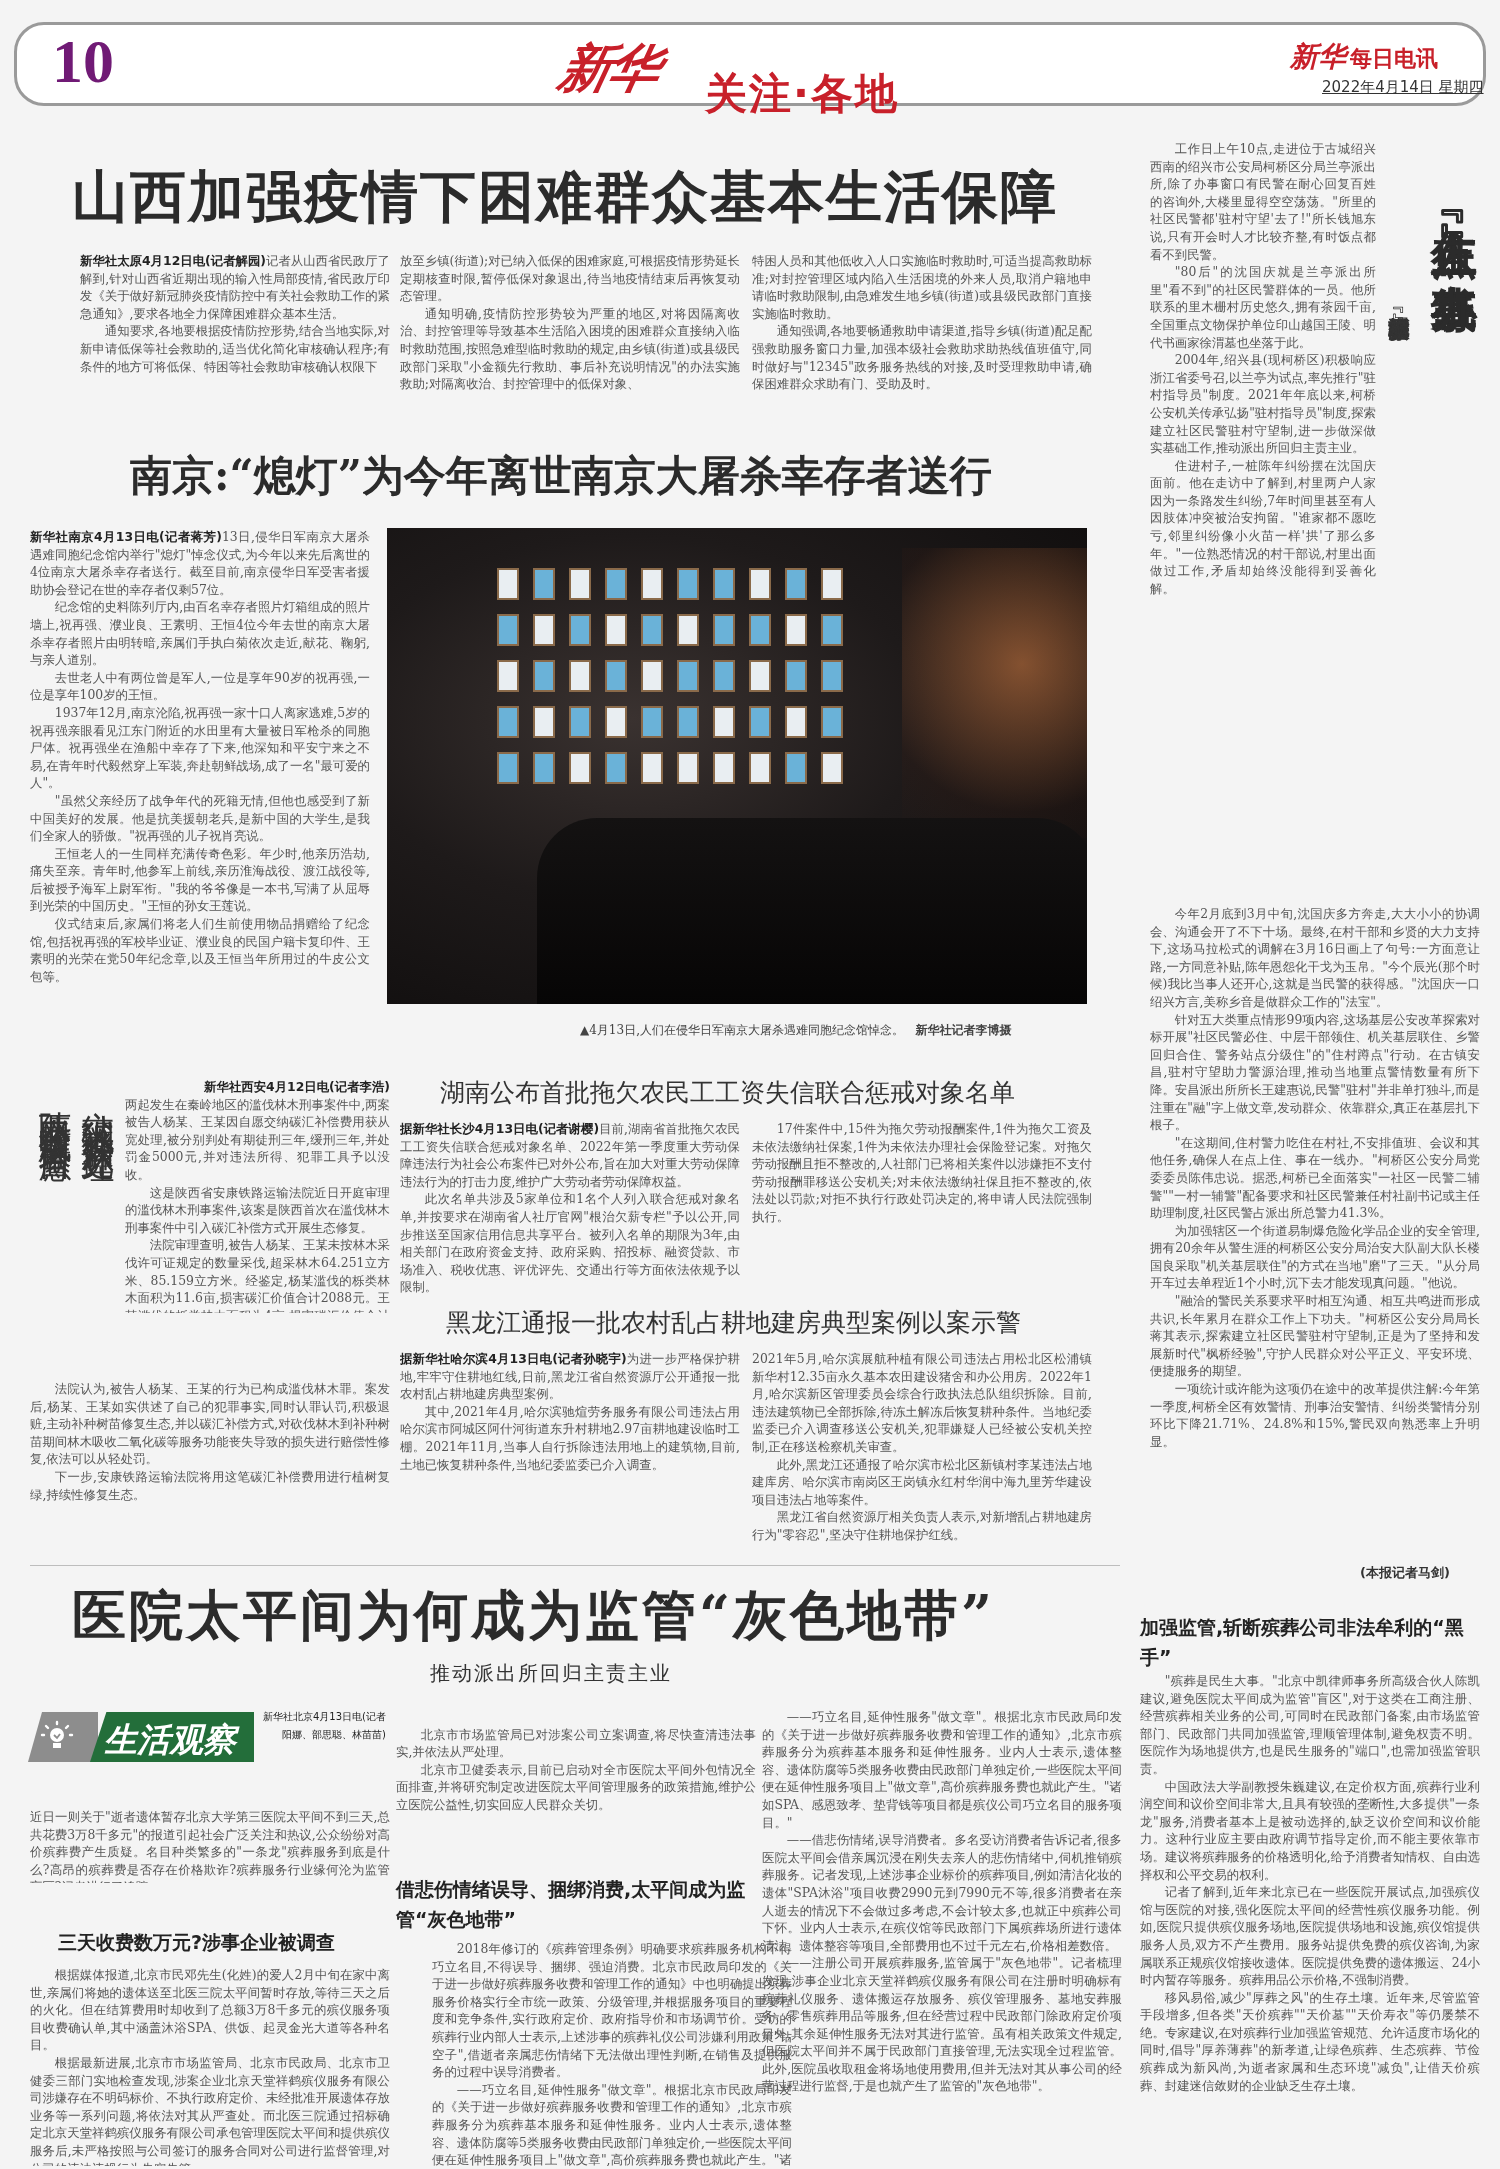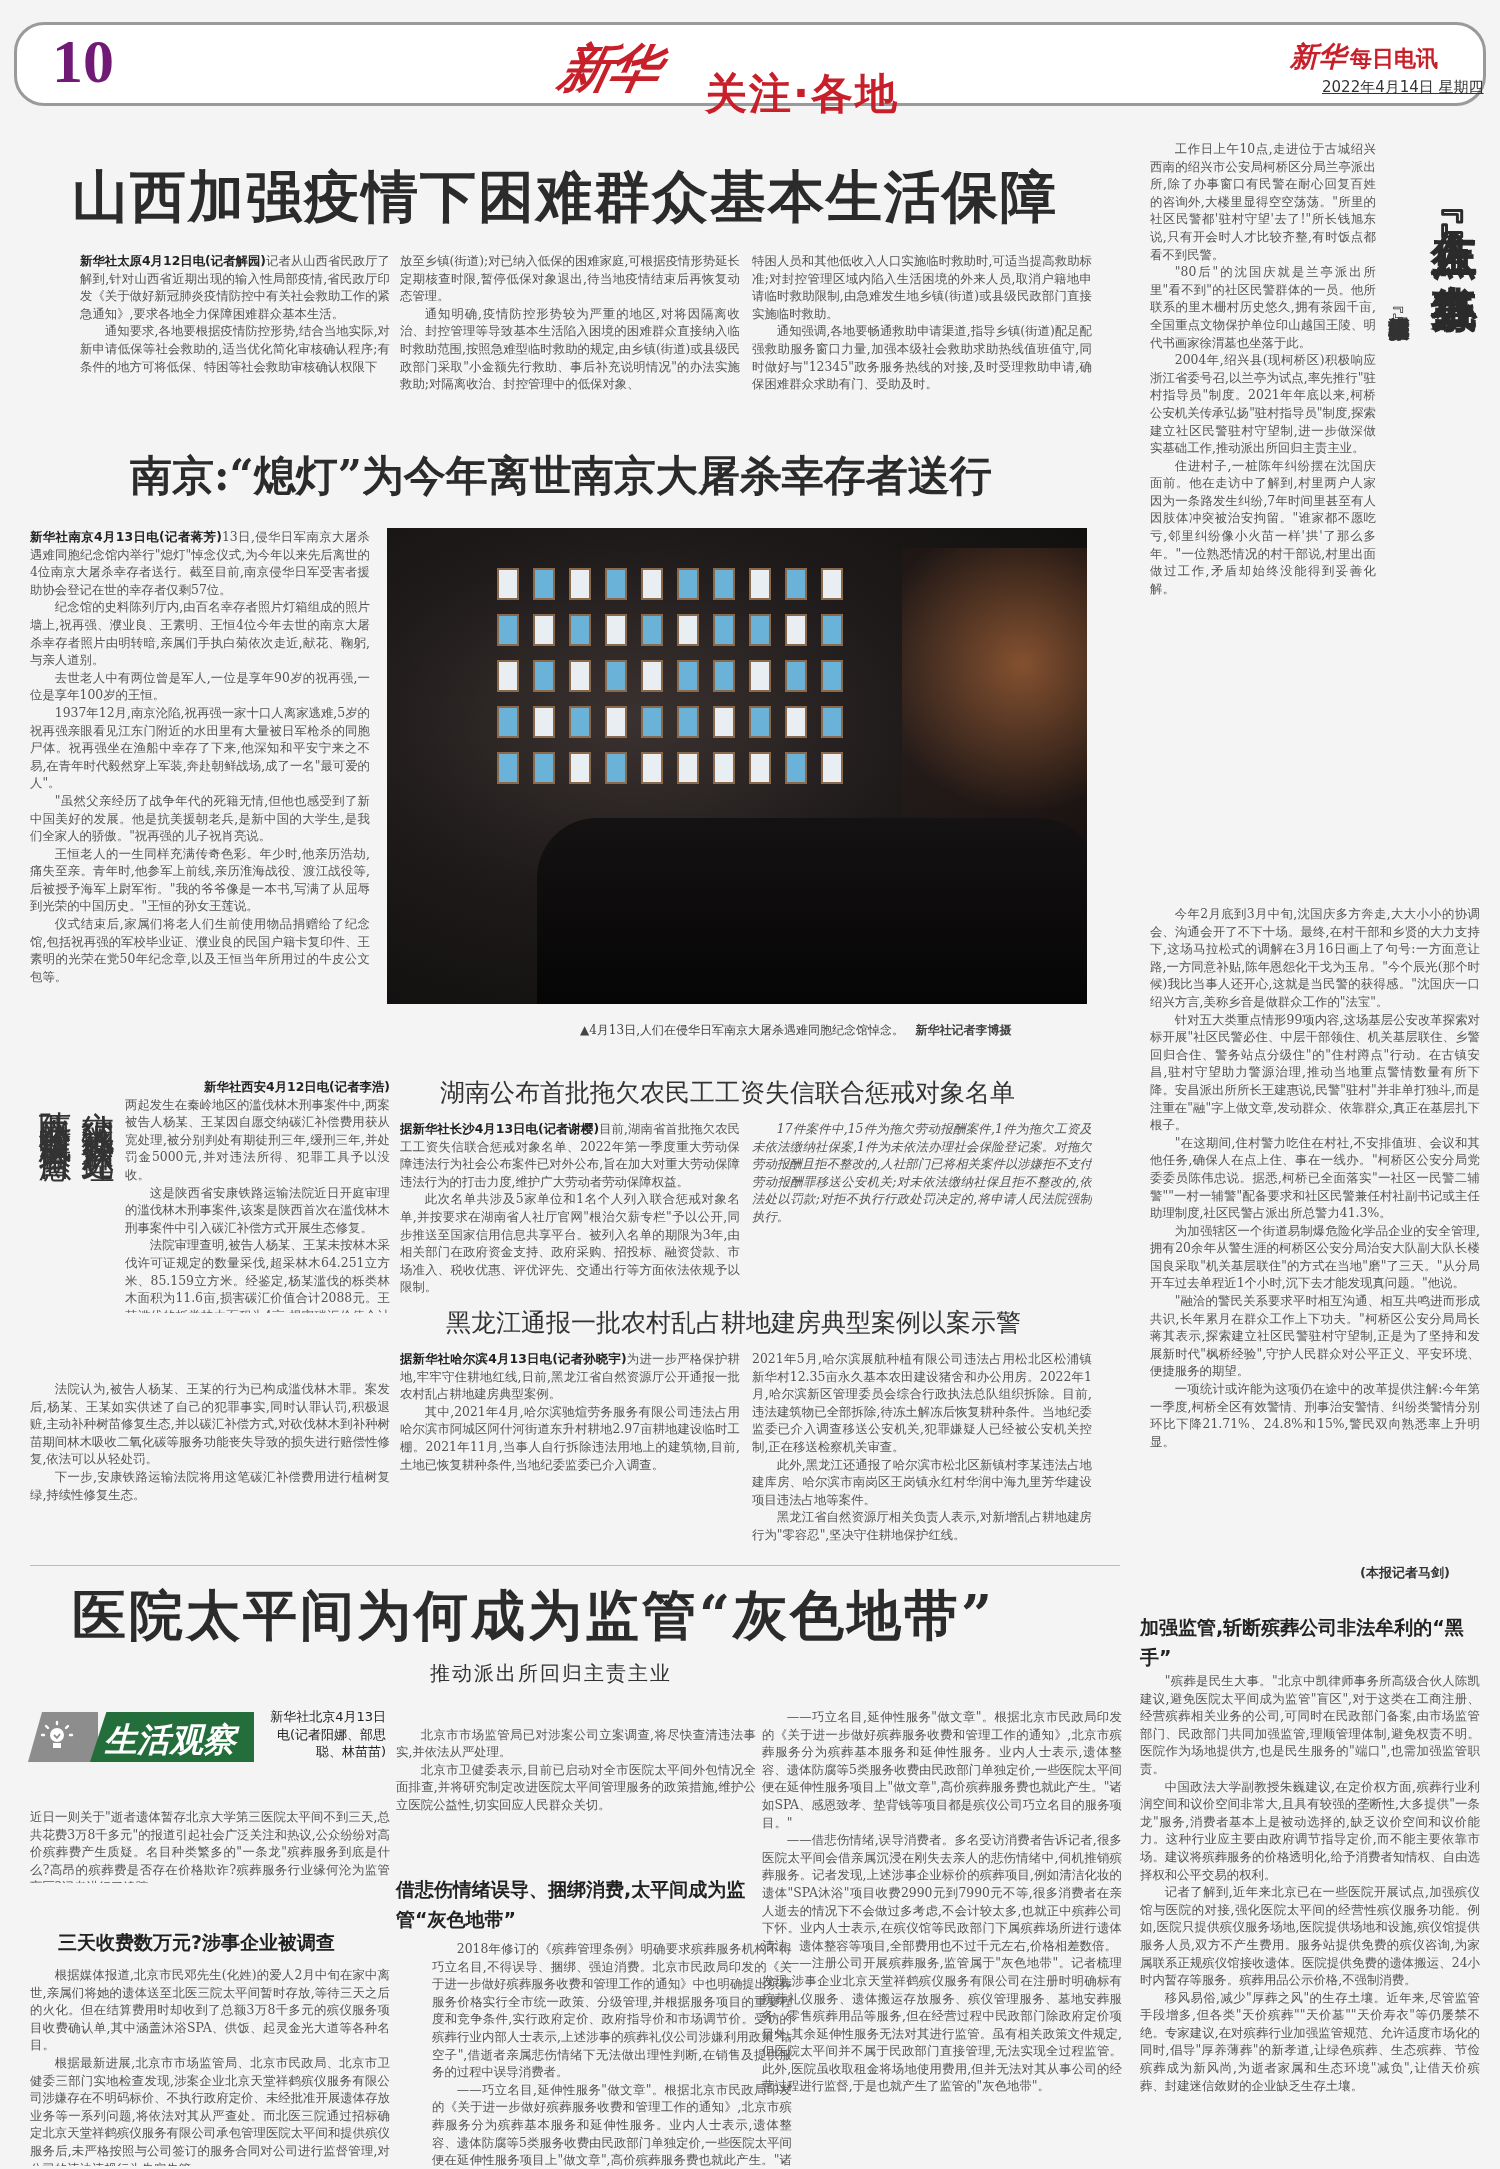--- a/index.html
+++ b/index.html
@@ -154,21 +154,21 @@
 <div class="abs col" style="left:30px;top:1380px;width:360px;height:175px;">
   <p>法院认为,被告人杨某、王某的行为已构成滥伐林木罪。案发后,杨某、王某如实供述了自己的犯罪事实,同时认罪认罚,积极退赃,主动补种树苗修复生态,并以碳汇补偿方式,对砍伐林木到补种树苗期间林木吸收二氧化碳等服务功能丧失导致的损失进行赔偿性修复,依法可以从轻处罚。</p>
   <p>下一步,安康铁路运输法院将用这笔碳汇补偿费用进行植树复绿,持续性修复生态。</p>
 </div>
 
 <div class="abs hl-mid" style="left:440px;top:1076px;">湖南公布首批拖欠农民工工资失信联合惩戒对象名单</div>
 <div class="abs col" style="left:400px;top:1120px;width:340px;height:175px;">
   <p class="lead"><b>据新华社长沙4月13日电(记者谢樱)</b><span>目前,湖南省首批拖欠农民工工资失信联合惩戒对象名单、2022年第一季度重大劳动保障违法行为社会公布案件已对外公布,旨在加大对重大劳动保障违法行为的打击力度,维护广大劳动者劳动保障权益。</span></p>
   <p>此次名单共涉及5家单位和1名个人列入联合惩戒对象名单,并按要求在湖南省人社厅官网"根治欠薪专栏"予以公开,同步推送至国家信用信息共享平台。被列入名单的期限为3年,由相关部门在政府资金支持、政府采购、招投标、融资贷款、市场准入、税收优惠、评优评先、交通出行等方面依法依规予以限制。</p>
 </div>
-<div class="abs col" style="left:752px;top:1120px;width:340px;height:175px;font-style:italic;">
+<div class="abs col" style="left:752px;top:1120px;width:340px;height:175px;">
   <p>17件案件中,15件为拖欠劳动报酬案件,1件为拖欠工资及未依法缴纳社保案,1件为未依法办理社会保险登记案。对拖欠劳动报酬且拒不整改的,人社部门已将相关案件以涉嫌拒不支付劳动报酬罪移送公安机关;对未依法缴纳社保且拒不整改的,依法处以罚款;对拒不执行行政处罚决定的,将申请人民法院强制执行。</p>
 </div>
 
 <div class="abs hl-mid" style="left:446px;top:1306px;">黑龙江通报一批农村乱占耕地建房典型案例以案示警</div>
 <div class="abs col" style="left:400px;top:1350px;width:340px;height:200px;">
   <p class="lead"><b>据新华社哈尔滨4月13日电(记者孙晓宇)</b><span>为进一步严格保护耕地,牢牢守住耕地红线,日前,黑龙江省自然资源厅公开通报一批农村乱占耕地建房典型案例。</span></p>
   <p>其中,2021年4月,哈尔滨驰煊劳务服务有限公司违法占用哈尔滨市阿城区阿什河街道东升村耕地2.97亩耕地建设临时工棚。2021年11月,当事人自行拆除违法用地上的建筑物,目前,土地已恢复耕种条件,当地纪委监委已介入调查。</p>
 </div>
 <div class="abs col" style="left:752px;top:1350px;width:340px;height:200px;">
   <p class="lead">2021年5月,哈尔滨展航种植有限公司违法占用松北区松浦镇新华村12.35亩永久基本农田建设猪舍和办公用房。2022年1月,哈尔滨新区管理委员会综合行政执法总队组织拆除。目前,违法建筑物已全部拆除,待冻土解冻后恢复耕种条件。当地纪委监委已介入调查移送公安机关,犯罪嫌疑人已经被公安机关控制,正在移送检察机关审查。</p>
@@ -208,21 +208,21 @@
         <line x1="6" y1="6" x2="8" y2="8"></line>
         <line x1="28" y1="6" x2="26" y2="8"></line>
       <line x1="2" y1="15" x2="4" y2="15"></line>
         <line x1="30" y1="15" x2="32" y2="15"></line>
     </g>
     <polyline points="14,15 17,18 20,14" fill="none" stroke="#8d8d8d" stroke-width="1.8"></polyline>
   </svg>
   <div class="badge-green"></div>
   <div class="badge-text">生活观察</div>
 </div>
-<div class="abs col" style="left:258px;top:1708px;width:128px;height:100px;font-family:'DejaVu Sans',sans-serif;font-size:13px;text-align:right;color:#222;">新华社北京4月13日电(记者阳娜、部思聪、林苗苗)</div>
+<div class="abs col" style="left:258px;top:1708px;width:128px;height:100px;font-family:'DejaVu Sans',sans-serif;font-size:10px;text-align:right;color:#222;">新华社北京4月13日电(记者阳娜、部思聪、林苗苗)</div>
 <div class="abs col" style="left:30px;top:1808px;width:360px;height:75px;">
   <p class="lead">近日一则关于"逝者遗体暂存北京大学第三医院太平间不到三天,总共花费3万8千多元"的报道引起社会广泛关注和热议,公众纷纷对高价殡葬费产生质疑。名目种类繁多的"一条龙"殡葬服务到底是什么?高昂的殡葬费是否存在价格欺诈?殡葬服务行业缘何沦为监管盲区?记者进行了追踪。</p>
 </div>
 <div class="abs hl-small" style="left:58px;top:1930px;">三天收费数万元?涉事企业被调查</div>
 <div class="abs col" style="left:30px;top:1966px;width:360px;height:200px;">
   <p>根据媒体报道,北京市民邓先生(化姓)的爱人2月中旬在家中离世,亲属们将她的遗体送至北医三院太平间暂时存放,等待三天之后的火化。但在结算费用时却收到了总额3万8千多元的殡仪服务项目收费确认单,其中涵盖沐浴SPA、供饭、起灵金光大道等各种名目。</p>
   <p>根据最新进展,北京市市场监管局、北京市民政局、北京市卫健委三部门实地检查发现,涉案企业北京天堂祥鹤殡仪服务有限公司涉嫌存在不明码标价、不执行政府定价、未经批准开展遗体存放业务等一系列问题,将依法对其从严查处。而北医三院通过招标确定北京天堂祥鹤殡仪服务有限公司承包管理医院太平间和提供殡仪服务后,未严格按照与公司签订的服务合同对公司进行监督管理,对公司的违法违规行为失察失管。</p>
 </div>
 <div class="abs col" style="left:396px;top:1708px;width:360px;height:140px;">
   <p class="lead">&nbsp;</p>

